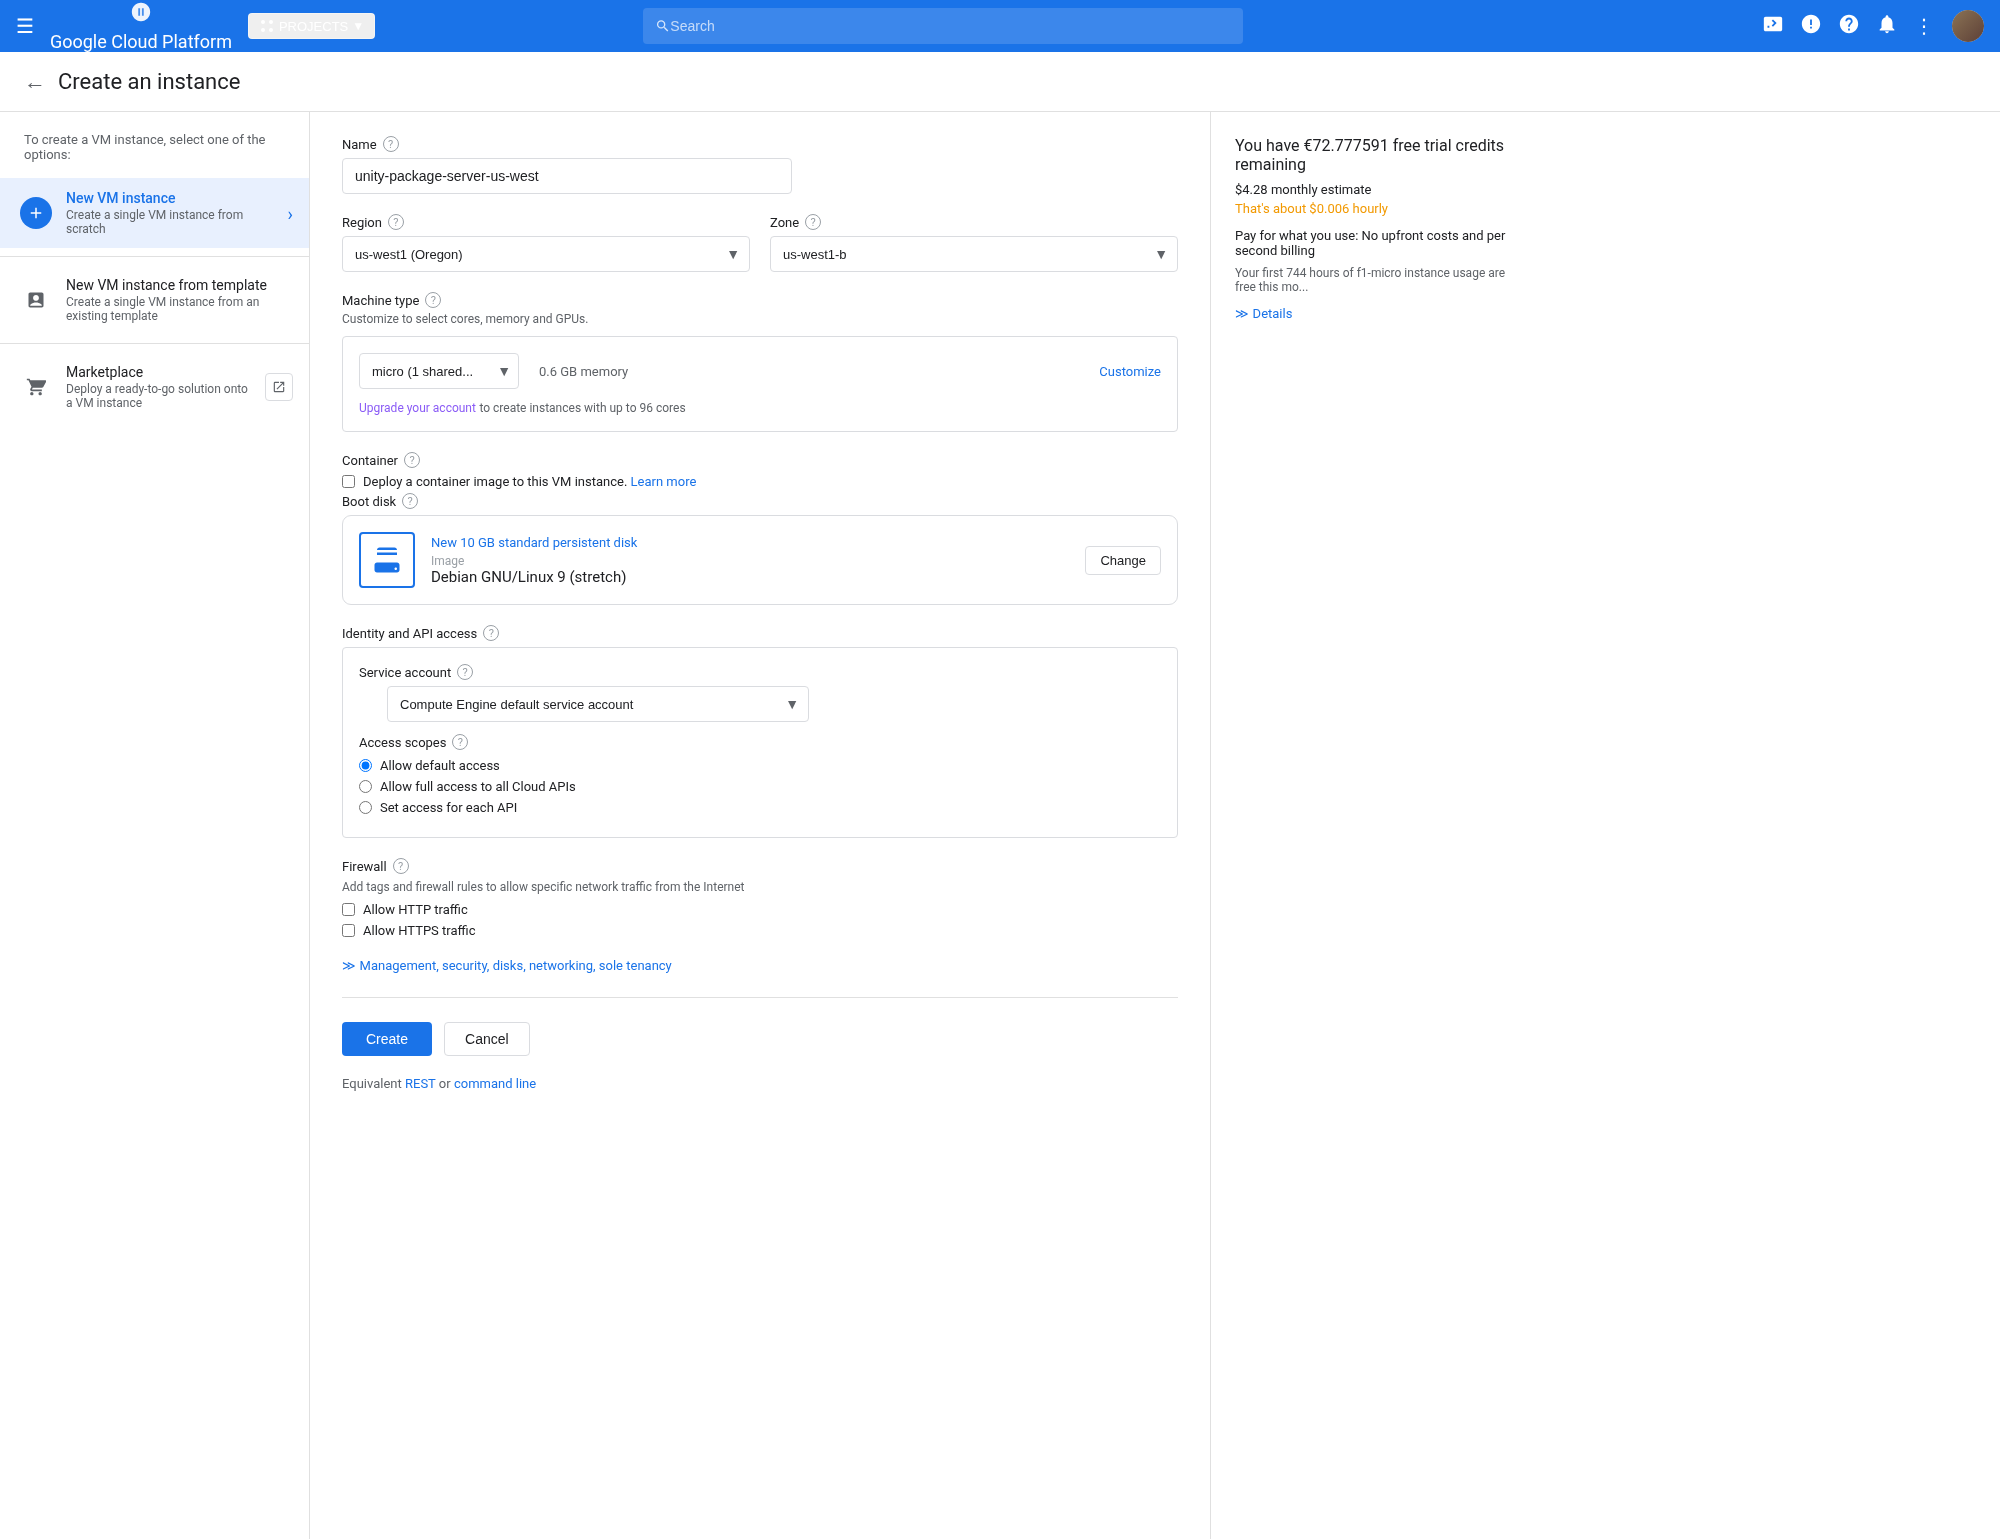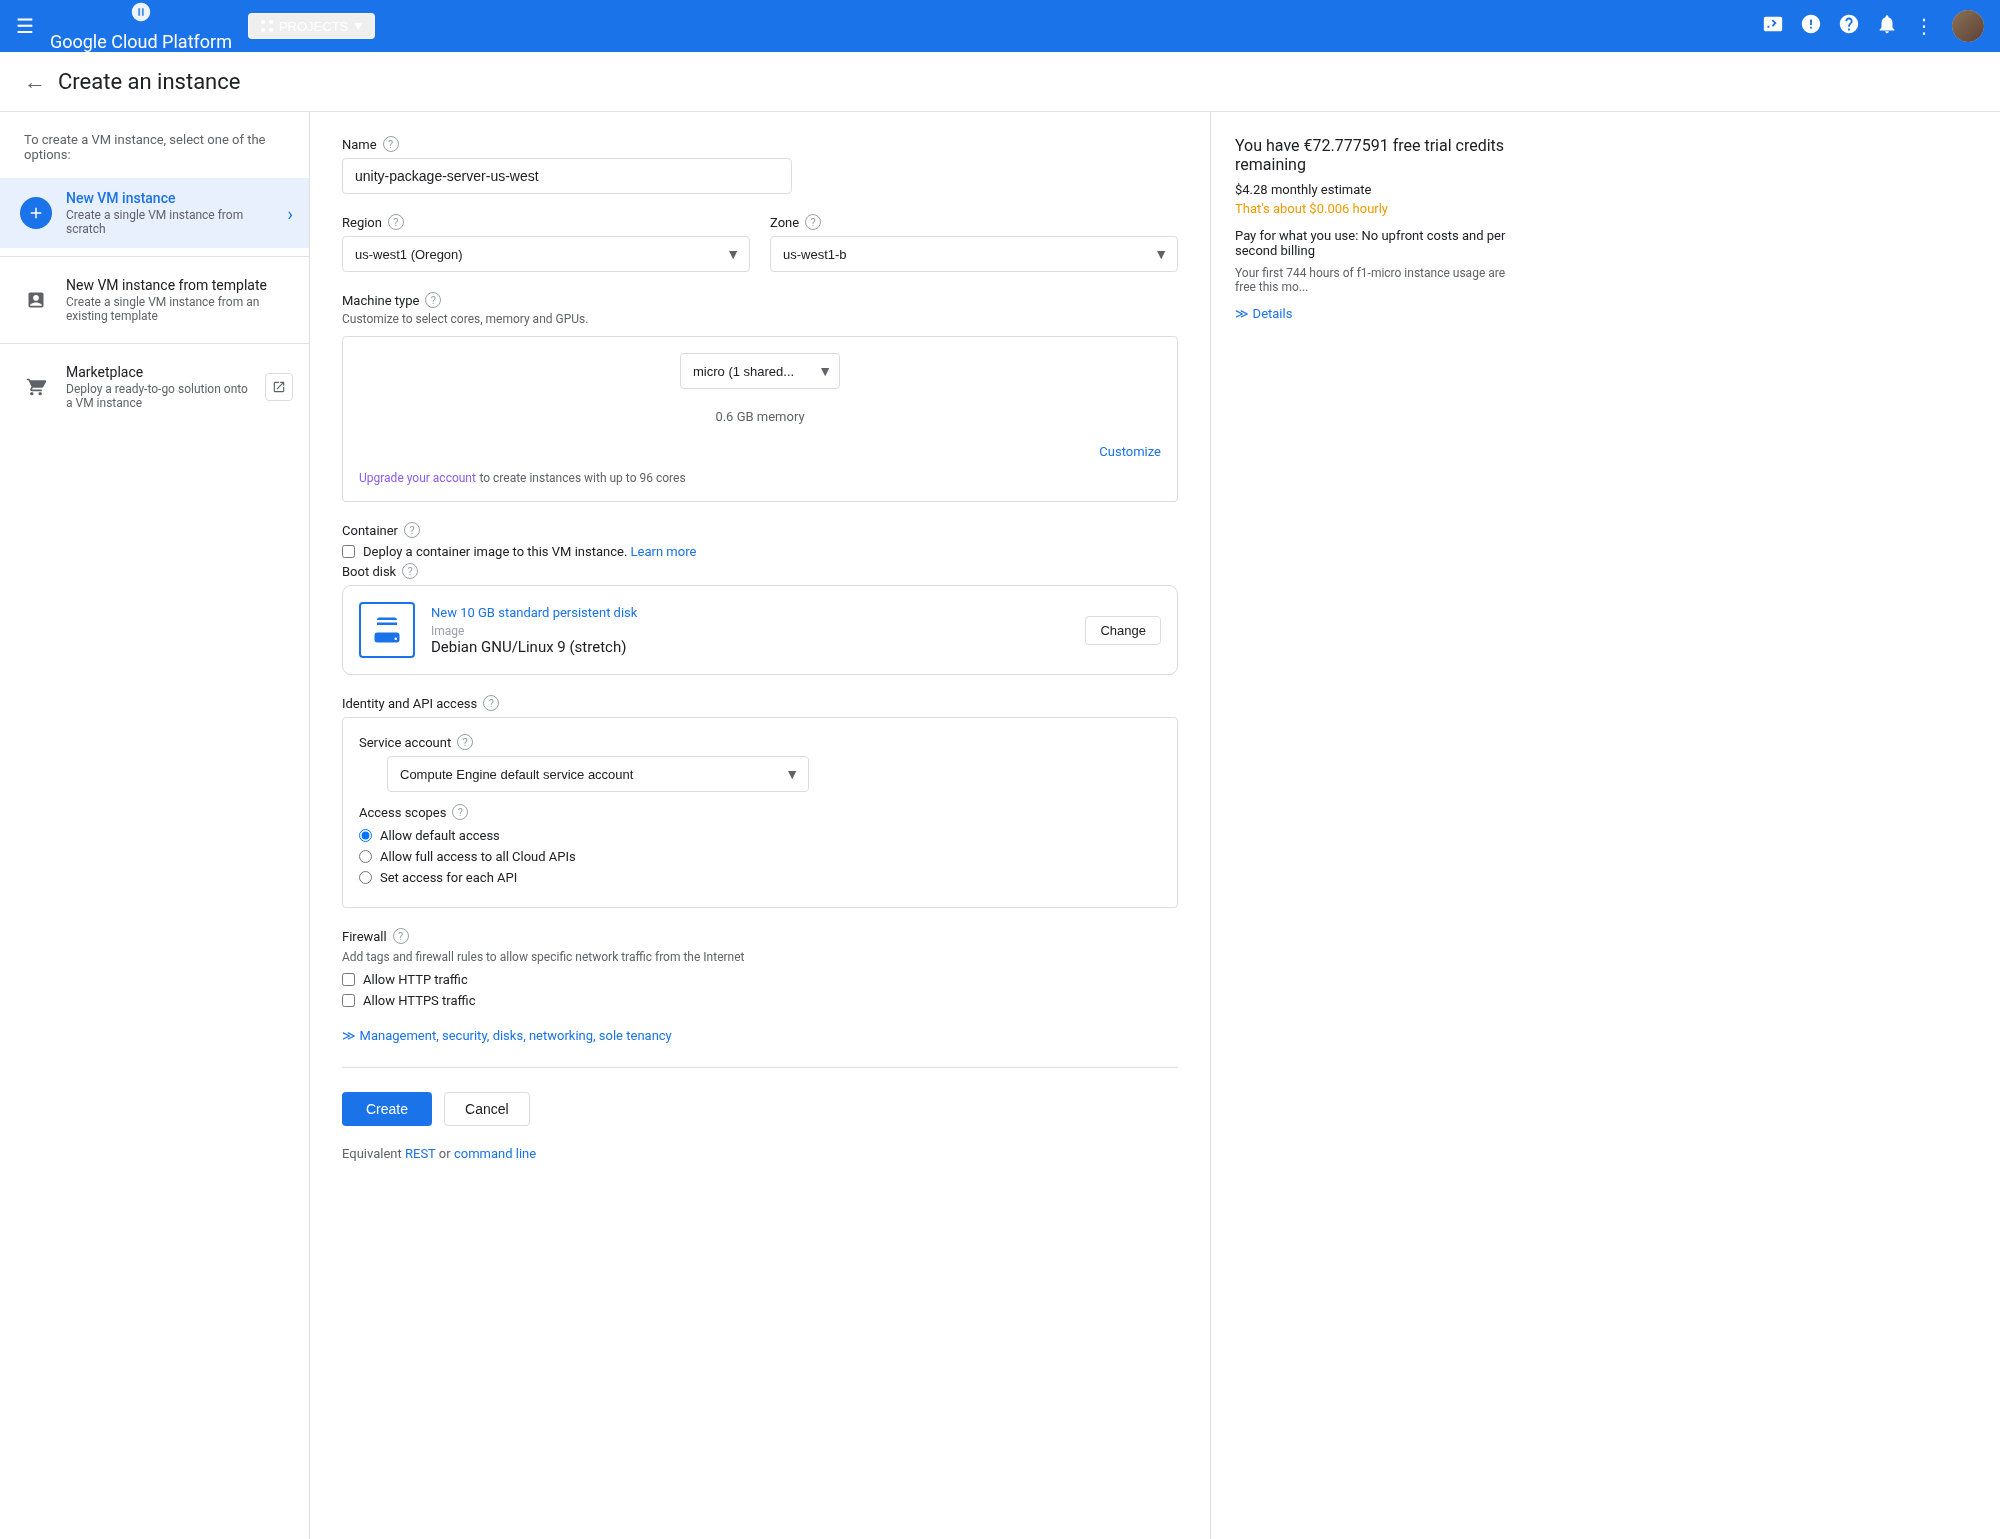--- a/index.html
+++ b/index.html
@@ -117,21 +117,21 @@
     }
     .select-arrow {
       position: absolute; right: 10px; top: 50%; transform: translateY(-50%);
       pointer-events: none; color: #5f6368;
     }
     .machine-type-label {
       font-size: 13px; color: #202124; margin-bottom: 4px;
       display: flex; align-items: center; gap: 6px;
     }
     .machine-type-desc { font-size: 12px; color: #5f6368; margin-bottom: 10px; }
-    .machine-type-row { display: flex; align-items: center; gap: 20px; flex-direction: column; }
+    .machine-type-row { display: flex; align-items: center; gap: 20px; }
     .machine-select-wrap { position: relative; }
     .machine-select-wrap select {
       height: 36px; border: 1px solid #dadce0; border-radius: 4px;
       padding: 0 32px 0 12px; font-size: 13px; color: #202124;
       background: #fff; outline: none; appearance: none; cursor: pointer; min-width: 160px;
     }
     .memory-text { font-size: 13px; color: #5f6368; }
     .customize-link { color: #1a73e8; font-size: 13px; cursor: pointer; margin-left: auto; }
     .upgrade-link { color: #8b5cf6; font-size: 12px; cursor: pointer; }
     .upgrade-text { font-size: 12px; color: #5f6368; }
@@ -245,20 +245,26 @@
   <button class="projects-btn">
     <svg width="16" height="16" viewBox="0 0 24 24" fill="#fff">
         <circle cx="6" cy="6" r="3"></circle>
         <circle cx="18" cy="6" r="3"></circle>
         <circle cx="6" cy="18" r="3"></circle>
         <circle cx="18" cy="18" r="3"></circle>
       </svg>
     <span>PROJECTS</span>
     <span style="font-size:12px;">▼</span>
   </button>
+  <div class="search-bar">
+    <svg width="16" height="16" viewBox="0 0 24 24" fill="rgba(255,255,255,0.8)">
+        <path d="M15.5 14h-.79l-.28-.27A6.471 6.471 0 0 0 16 9.5 6.5 6.5 0 1 0 9.5 16c1.61 0 3.09-.59 4.23-1.57l.27.28v.79l5 4.99L20.49 19l-4.99-5zm-6 0C7.01 14 5 11.99 5 9.5S7.01 5 9.5 5 14 7.01 14 9.5 11.99 14 9.5 14z"></path>
+      </svg>
+    <input type="text" placeholder="Search" style="">
+  </div>
   <div class="nav-icons">
     <span title="Cloud Shell">
       <svg width="22" height="22" viewBox="0 0 24 24" fill="#fff">
           <path d="M20 4H4c-1.11 0-2 .89-2 2v12c0 1.11.89 2 2 2h16c1.11 0 2-.89 2-2V6c0-1.11-.89-2-2-2zm-8 3l4 4-4 4-1.41-1.42L13.17 11l-2.58-2.59L12 7zm-4 9H6v-2h2v2z"></path>
         </svg>
     </span>
     <span>
       <svg width="22" height="22" viewBox="0 0 24 24" fill="#fff">
           <path d="M12 2C6.48 2 2 6.48 2 12s4.48 10 10 10 10-4.48 10-10S17.52 2 12 2zm1 15h-2v-2h2v2zm0-4h-2V7h2v6z"></path>
         </svg>

